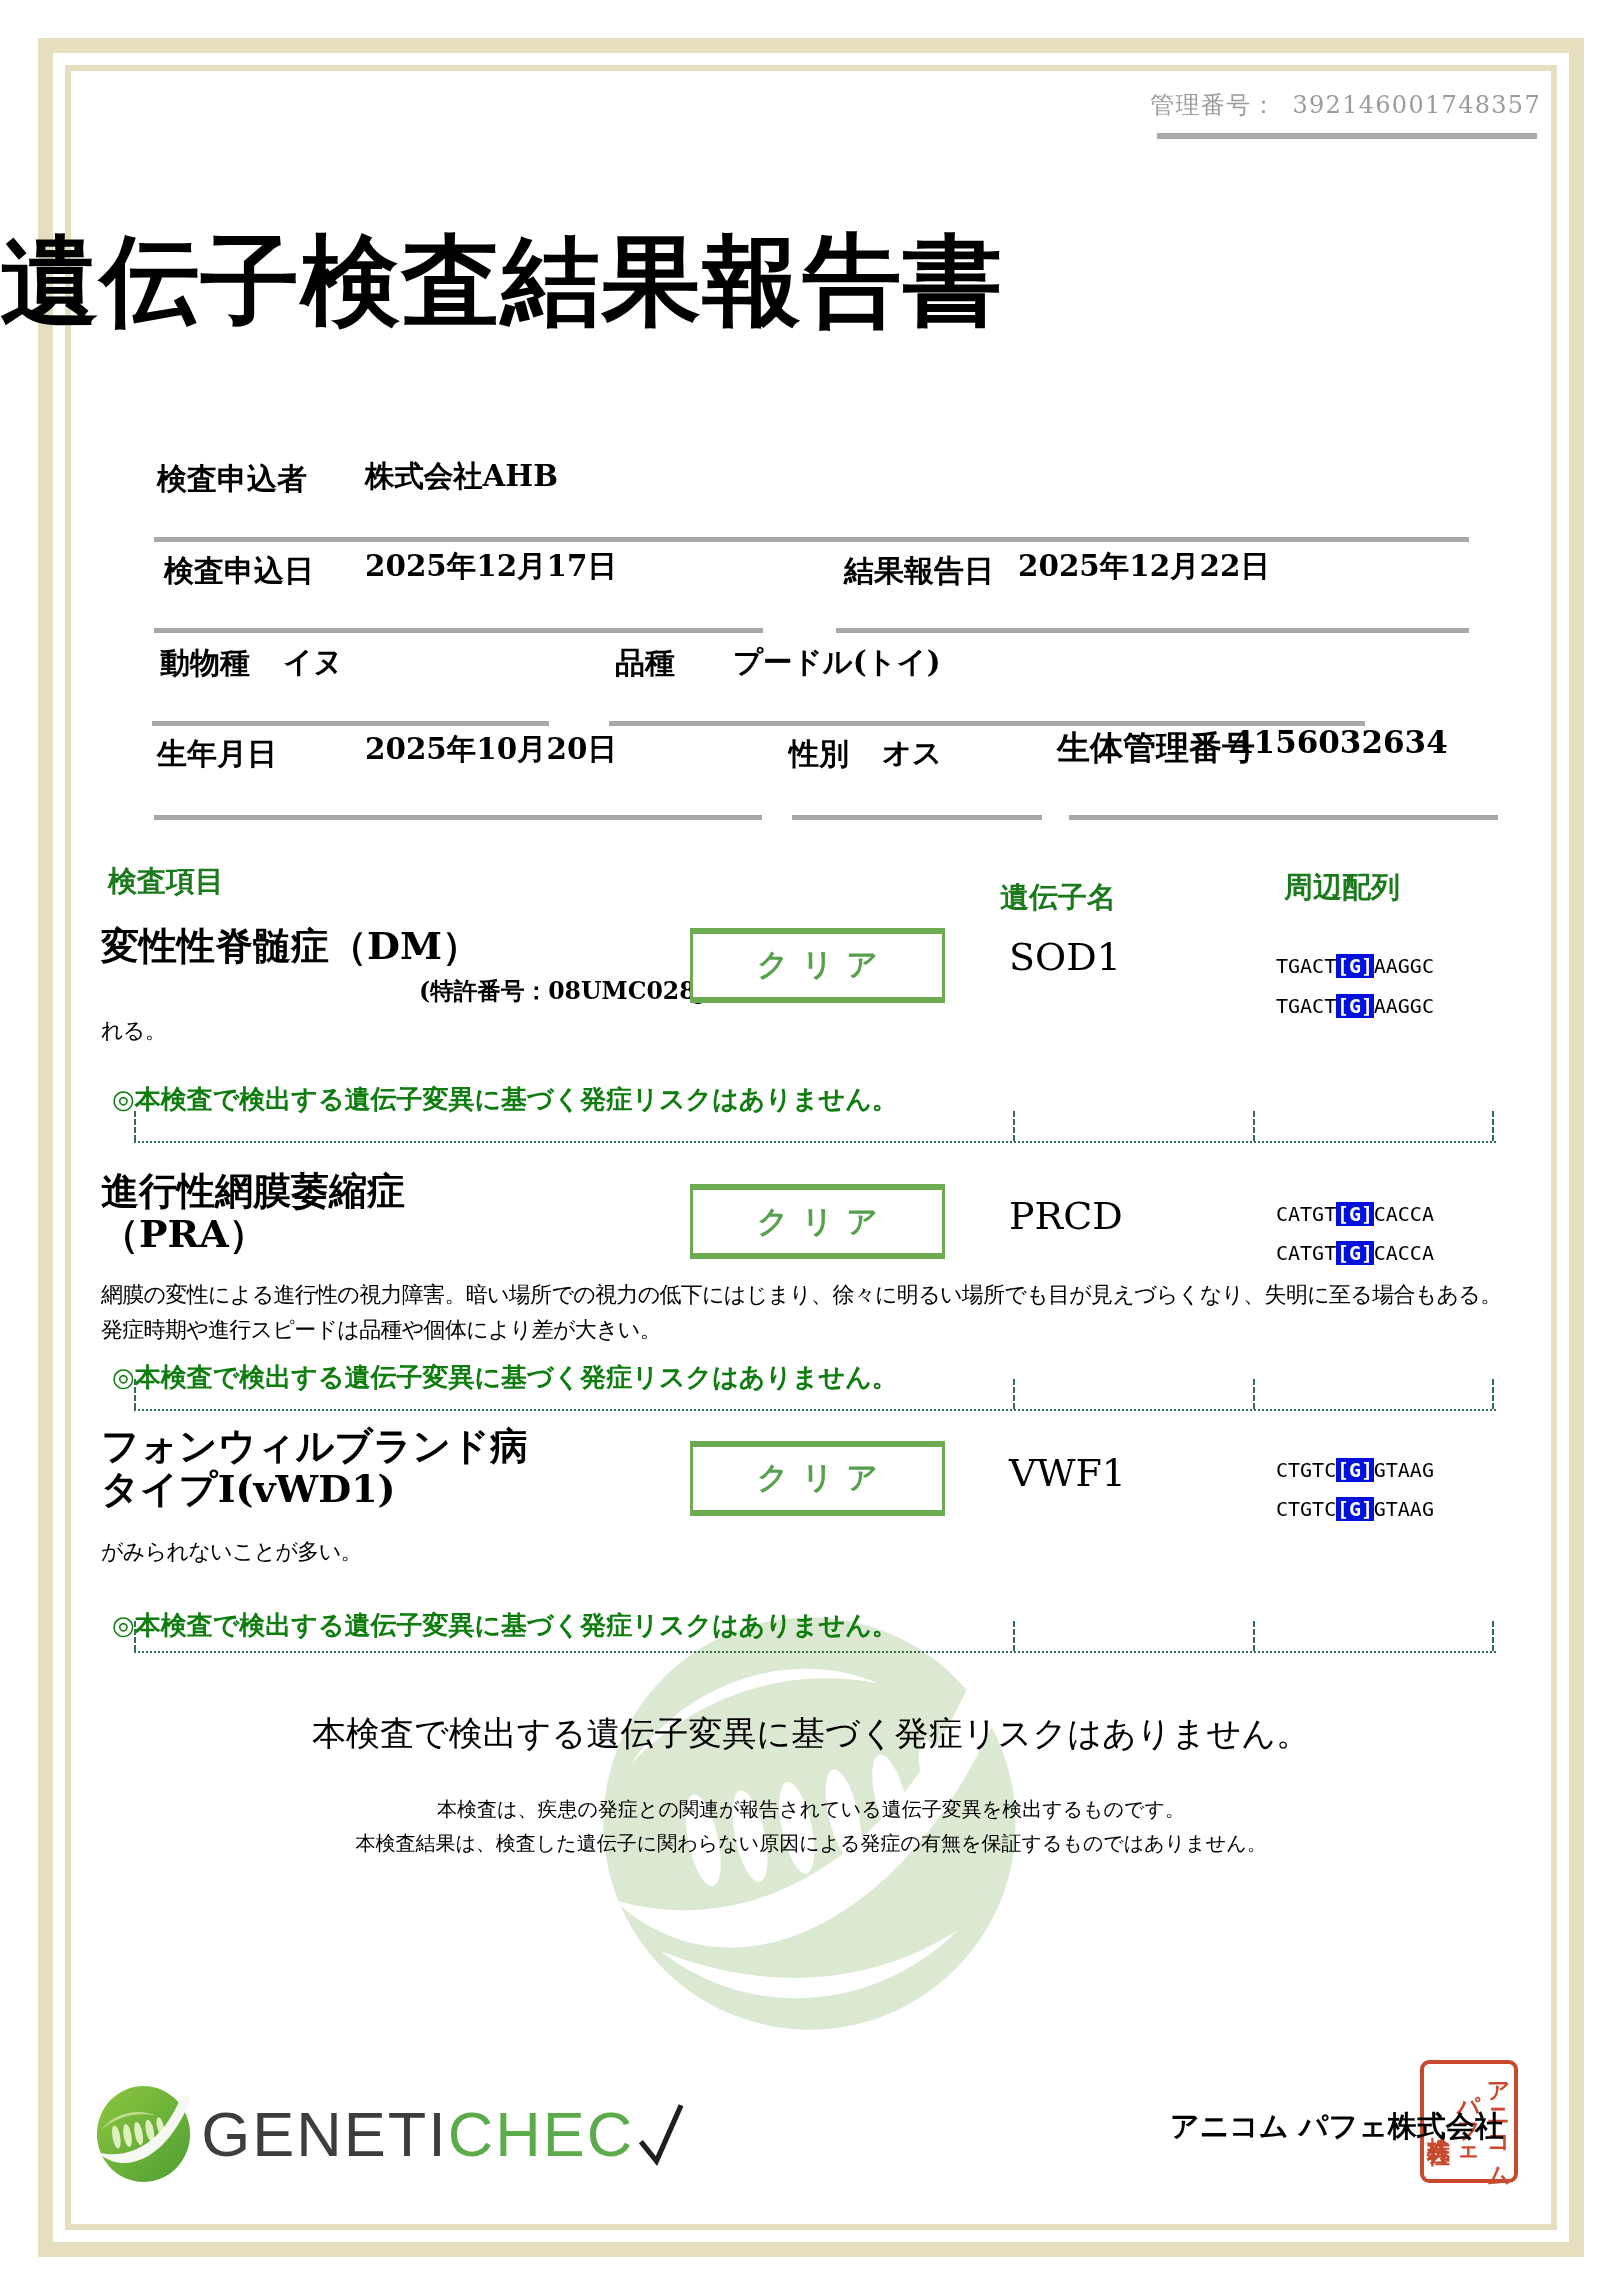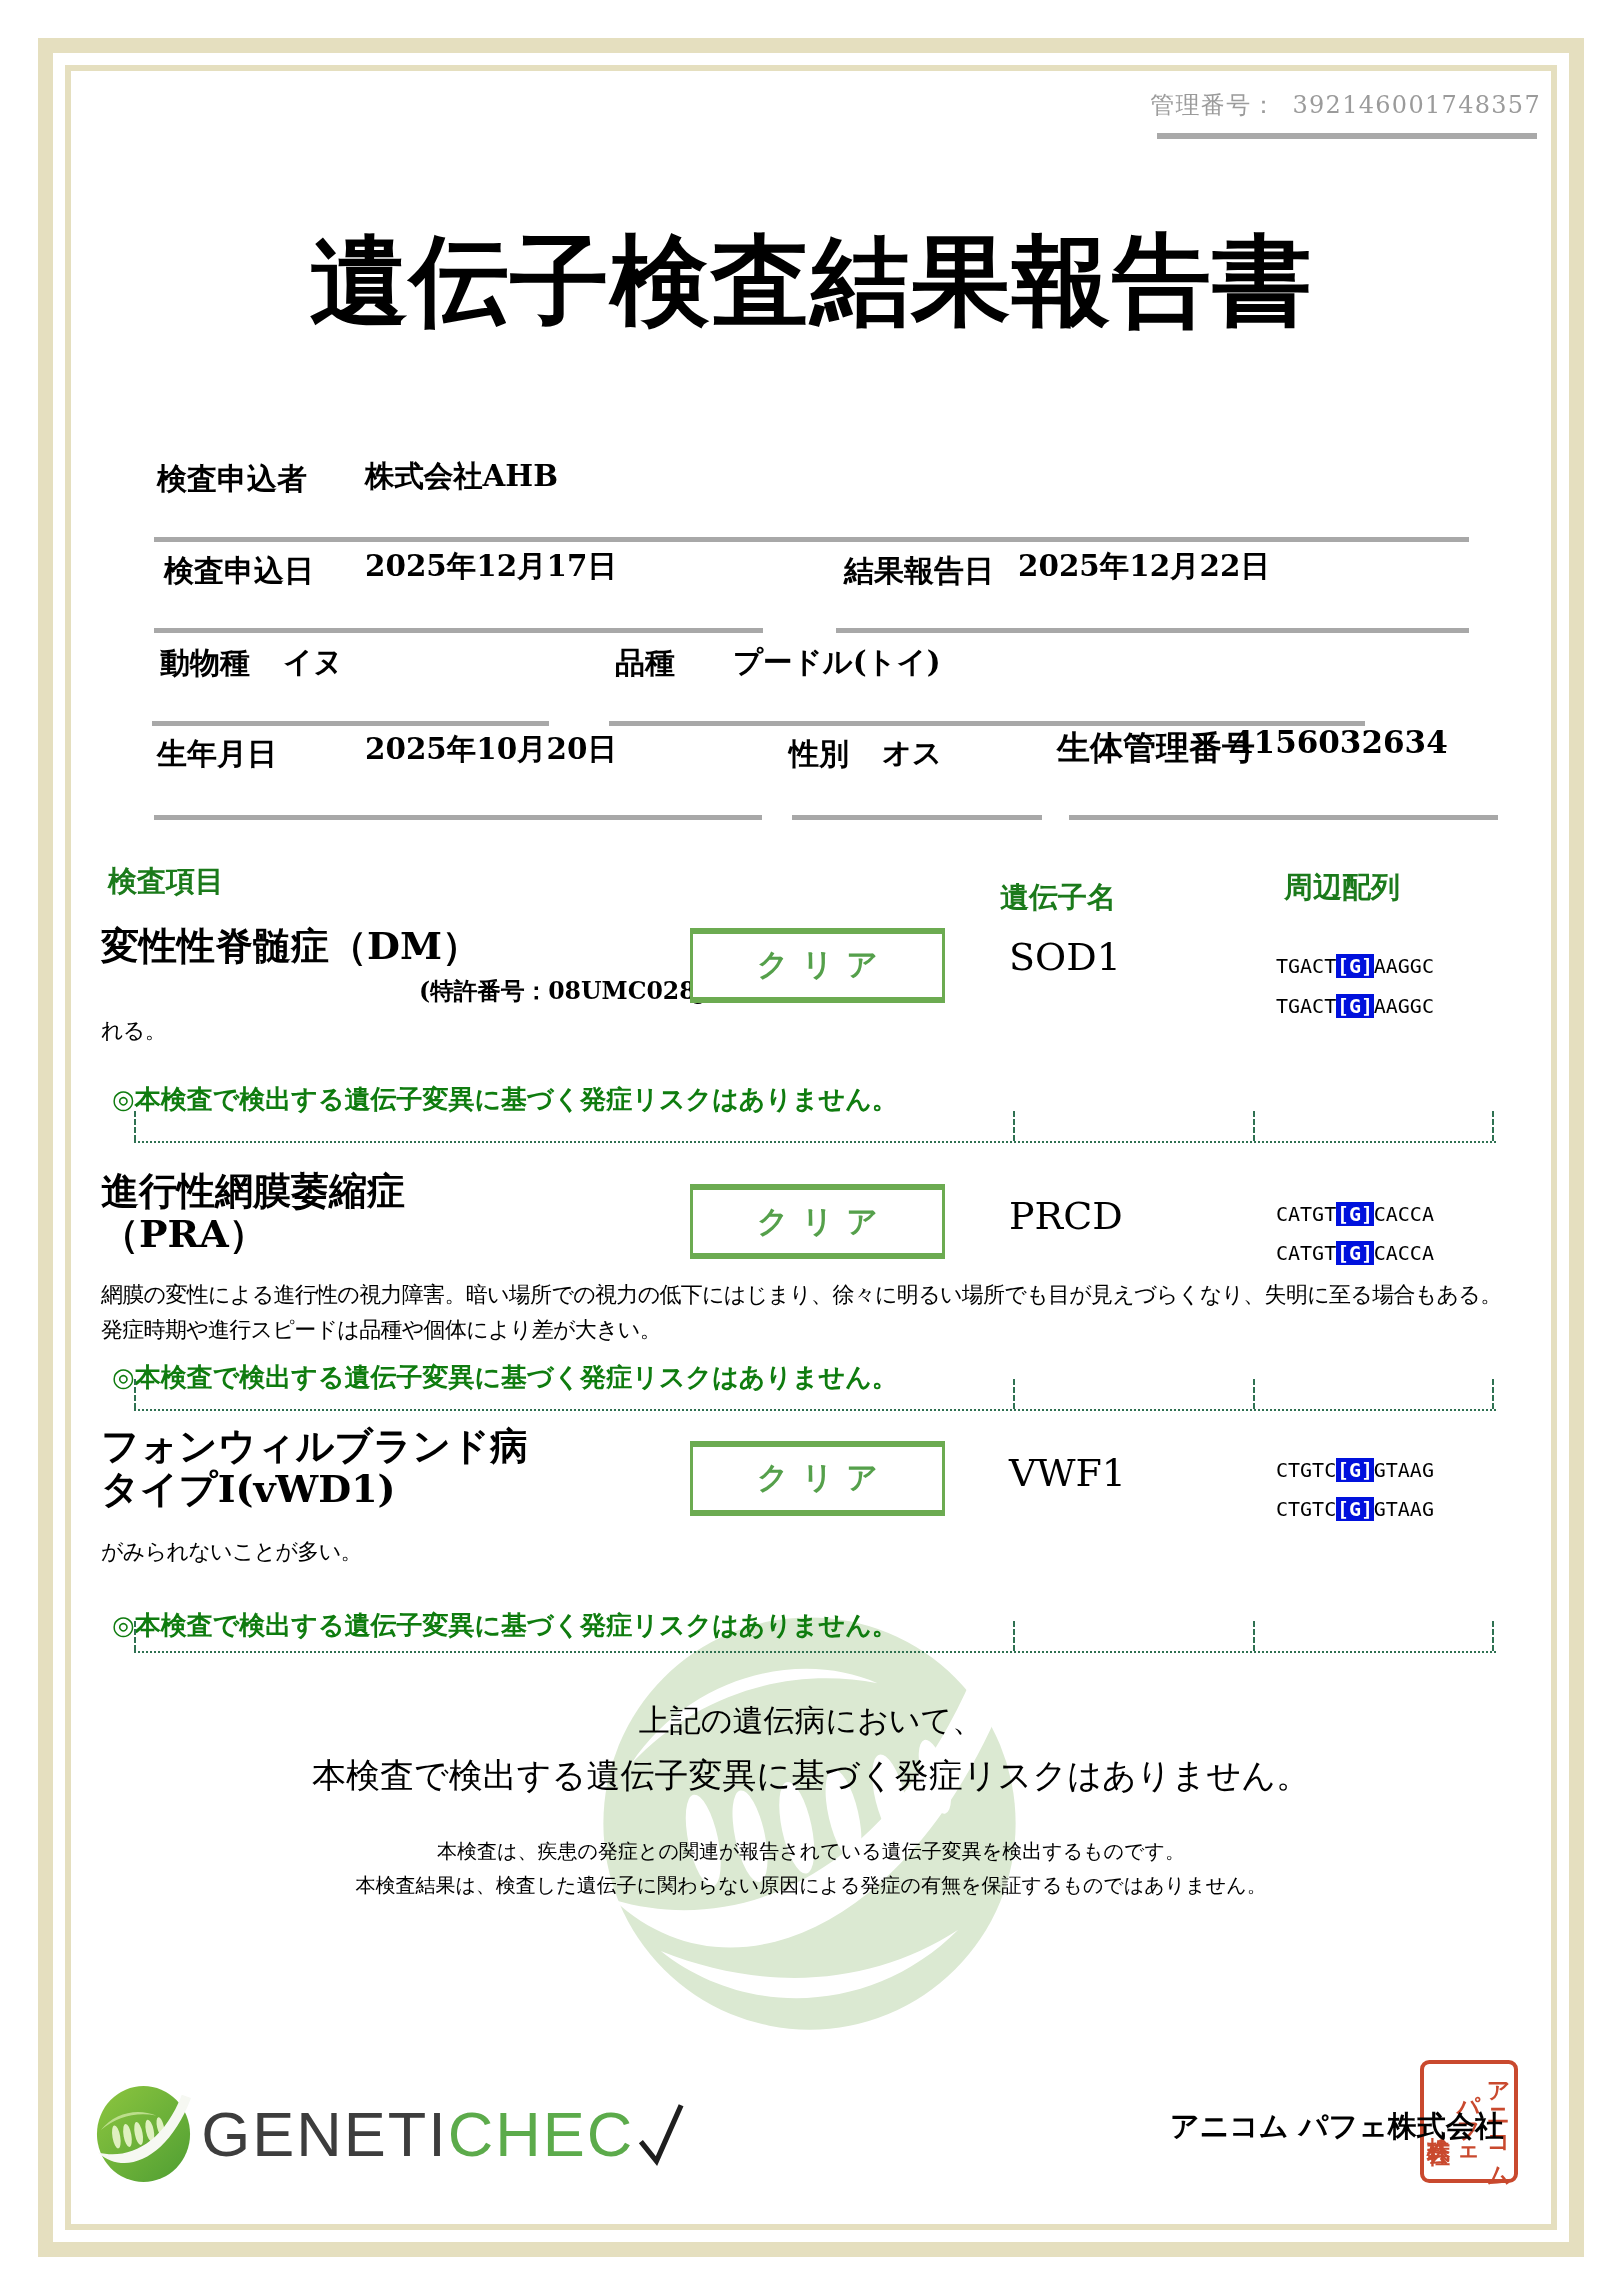--- a/index.html
+++ b/index.html
@@ -6,21 +6,21 @@
   body{width:1622px;height:2295px;background:#ffffff;font-family:"DejaVu Serif","Liberation Serif",serif;color:#000;}
   .page{position:relative;width:1622px;height:2295px;overflow:hidden;background:#fff;}
   
   .frame-a{position:absolute;top:38px;left:38px;right:38px;bottom:38px;border:15px solid #e5dfbf;pointer-events:none;}
   .frame-b{position:absolute;top:65px;left:65px;right:65px;bottom:65px;border:6.5px solid #e5dfbf;pointer-events:none;}
   
   .mgmt{position:absolute;top:89px;right:81px;font-size:24px;color:#9b9b9b;letter-spacing:1.3px;white-space:nowrap;}
   .mgmt .num{margin-left:15.7px;}
   .mgmt-bar{position:absolute;top:133px;right:85px;width:380px;height:5.9px;background:#a9a9a9;}
   
-  .title{position:absolute;top:216px;left:0;width:1622px;margin:0;text-align:center;font-size:99px;font-weight:bold;letter-spacing:1.3px;}
+  .title{position:absolute;top:216px;left:0;width:1622px;margin:0;font-size:99px;font-weight:bold;letter-spacing:1.3px;}
   
   .fl{position:absolute;font-size:30px;font-weight:bold;white-space:nowrap;}
   .fv{position:absolute;font-size:29.4px;font-weight:bold;white-space:nowrap;}
   .ul{position:absolute;height:5.2px;background:#a8a8a8;}
   .l-app{left:157px;top:459px}  .v-app{left:365px;top:457px}  .u-app{left:154px;top:537px;width:1315px}
   .l-adate{left:164px;top:551px} .v-adate{left:365px;top:547px} .u-adate{left:154px;top:628px;width:609px}
   .l-rdate{left:844px;top:551px}.v-rdate{left:1018px;top:547px}.u-rdate{left:836px;top:628px;width:633px}
   .l-species{left:160px;top:643px}.v-species{left:283px;top:643px}.u-species{left:152px;top:721px;width:397px}
   .l-breed{left:615px;top:643px} .v-breed{left:733px;top:643px}.u-breed{left:609px;top:721px;width:756px}
   .l-birth{left:157px;top:734px}.v-birth{left:365px;top:730px}.u-birth{left:154px;top:815px;width:608px}
@@ -193,21 +193,20 @@
     <div class="risk">◎本検査で検出する遺伝子変異に基づく発症リスクはありません。</div>
     <div class="sep">
       <i class="tk tk1"></i>
       <i class="tk tk2"></i>
       <i class="tk tk3"></i>
       <i class="tk tk4"></i>
     </div>
   </div>
 
   <div class="summary">
-    <div class="sum1">上記の遺伝病において、</div>
     <div class="sum2">本検査で検出する遺伝子変異に基づく発症リスクはありません。</div>
     <div class="note1">本検査は、疾患の発症との関連が報告されている遺伝子変異を検出するものです。</div>
     <div class="note2">本検査結果は、検査した遺伝子に関わらない原因による発症の有無を保証するものではありません。</div>
   </div>
 
   <div class="logo">
     <svg class="logo-mark" viewBox="0 0 200 200" aria-hidden="true">
       <defs>
         <linearGradient id="gmark" x1="0" y1="0" x2="1" y2="1">
           <stop offset="0" stop-color="#8dc63f"></stop>

